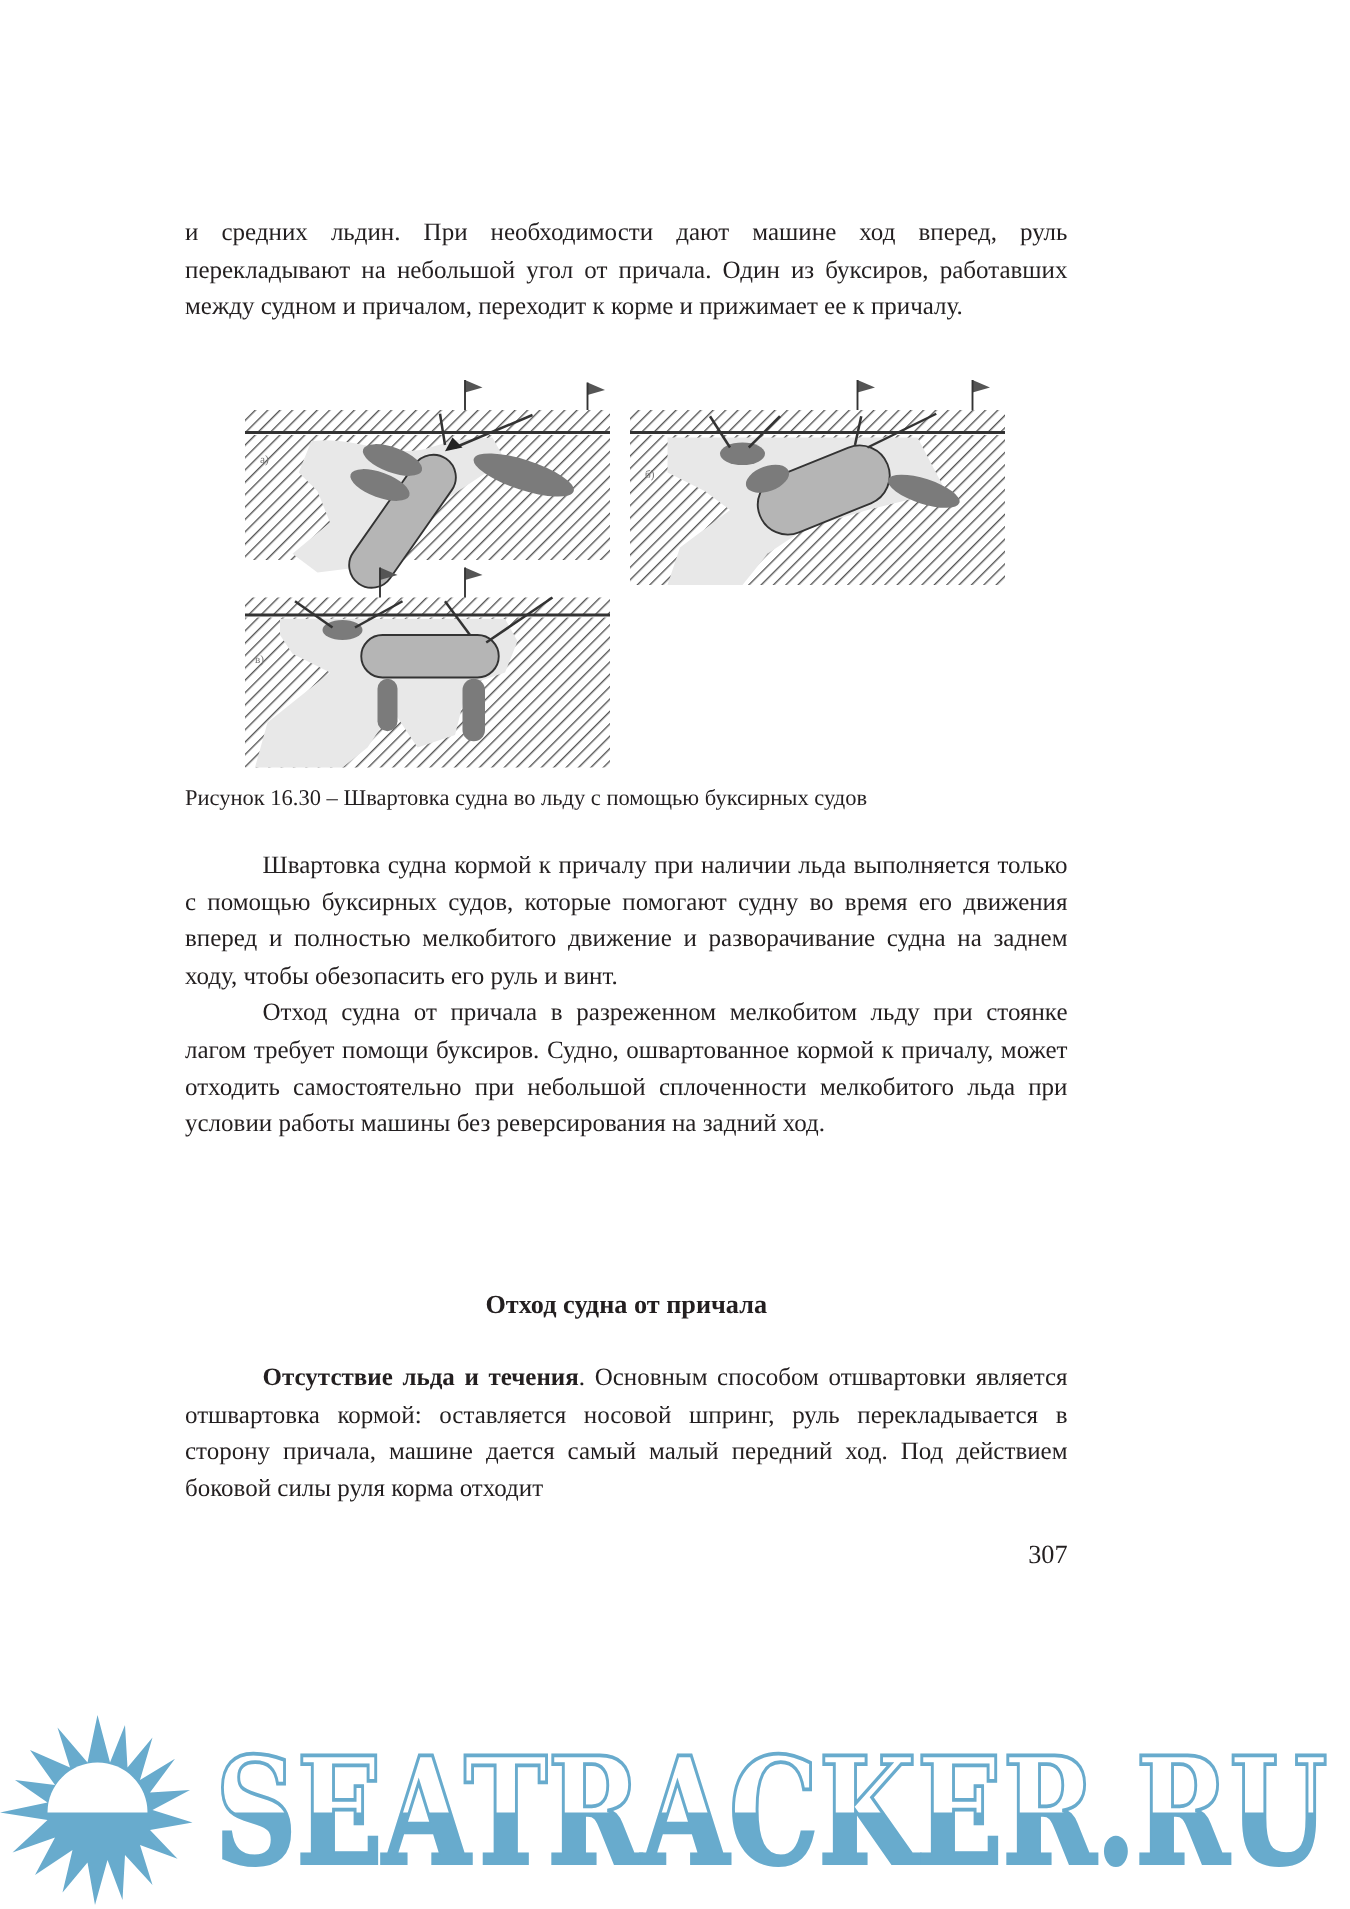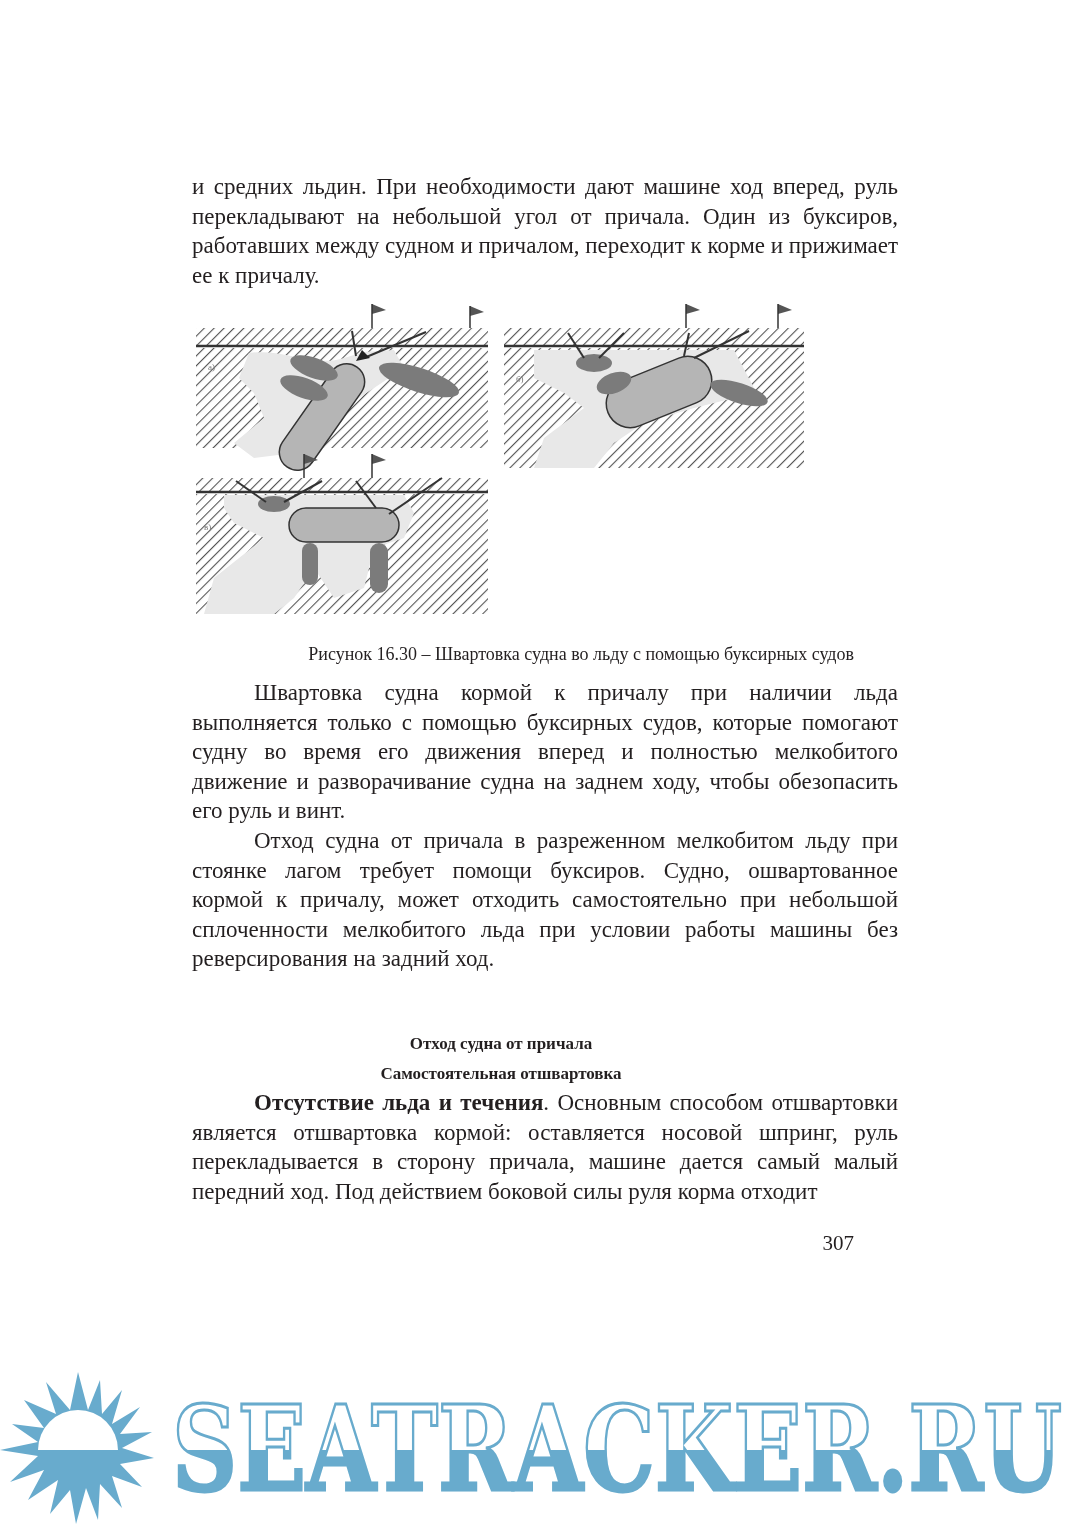--- a/index.html
+++ b/index.html
@@ -1,25 +1,25 @@
 <!DOCTYPE html>
 <html><head>
 <meta charset="utf-8">
 <style>
   html, body { margin:0; padding:0; background:#ffffff; }
   body { width:1080px; height:1527px; position:relative; overflow:hidden;
          font-family:"Liberation Serif", "DejaVu Serif", serif; color:#231f20; }
-  .page-text { position:absolute; left:148px; width:706px; font-size:23px; line-height:29.6px; text-align:justify;margin-left:44px; }
+  .page-text { position:absolute; left:148px; width:706px; font-size:20px; line-height:29.6px; text-align:justify; }
   .page-text p { margin:0; }
   .indent { text-indent:62px; }
   #p-top { top:172px; }
   #figure { position:absolute; left:194px; top:298px; width:630px; height:318px; }
-  #caption { position:absolute; left:148px; width:706px; top:626px; text-align:right; font-size:18px; line-height:24px;margin-top:16px; }
+  #caption { position:absolute; left:148px; width:706px; top:626px; text-align:left; font-size:18px; line-height:24px; }
   #body1 { top:678px; }
-  #headings { position:absolute; left:148px; width:706px; top:1029px; text-align:center; font-weight:bold; font-size:17px; line-height:29.6px; }
+  #headings { position:absolute; left:148px; width:706px; top:1029px; text-align:center; font-weight:bold; font-size:21px; line-height:29.6px; }
   #body2 { top:1088px; }
   #page-num { position:absolute; left:790px; top:1231px; font-size:21px; width:64px; text-align:right; }
   #watermark { position:absolute; left:0; top:1372px; width:1080px; height:155px; }
   .bold { font-weight:bold; }
 </style>
 </head>
 <body>
 
 <div class="page-text" id="p-top">
   <p>и средних льдин. При необходимости дают машине ход вперед, руль перекладывают на небольшой угол от причала. Один из буксиров, работавших между судном и причалом, переходит к корме и прижимает ее к причалу.</p>
@@ -107,21 +107,20 @@
 
 <div id="caption">Рисунок 16.30 – Швартовка судна во льду с помощью буксирных судов</div>
 
 <div class="page-text" id="body1">
   <p class="indent">Швартовка судна кормой к причалу при наличии льда выполняется только с помощью буксирных судов, которые помогают судну во время его движения вперед и полностью мелкобитого движение и разворачивание судна на заднем ходу, чтобы обезопасить его руль и винт.</p>
   <p class="indent">Отход судна от причала в разреженном мелкобитом льду при стоянке лагом требует помощи буксиров. Судно, ошвартованное кормой к причалу, может отходить самостоятельно при небольшой сплоченности мелкобитого льда при условии работы машины без реверсирования на задний ход.</p>
 </div>
 
 <div id="headings">
   <div>Отход судна от причала</div>
-  <div>Самостоятельная отшвартовка</div>
 </div>
 
 <div class="page-text" id="body2">
   <p class="indent"><span class="bold">Отсутствие льда и течения</span><span>. Основным способом отшвартовки является отшвартовка кормой: оставляется носовой шпринг, руль перекладывается в сторону причала, машине дается самый малый передний ход. Под действием боковой силы руля корма отходит</span></p>
 </div>
 
 <div id="page-num">307</div>
 
 <svg id="watermark" viewBox="0 0 1080 155" xmlns="http://www.w3.org/2000/svg">
   <defs>

